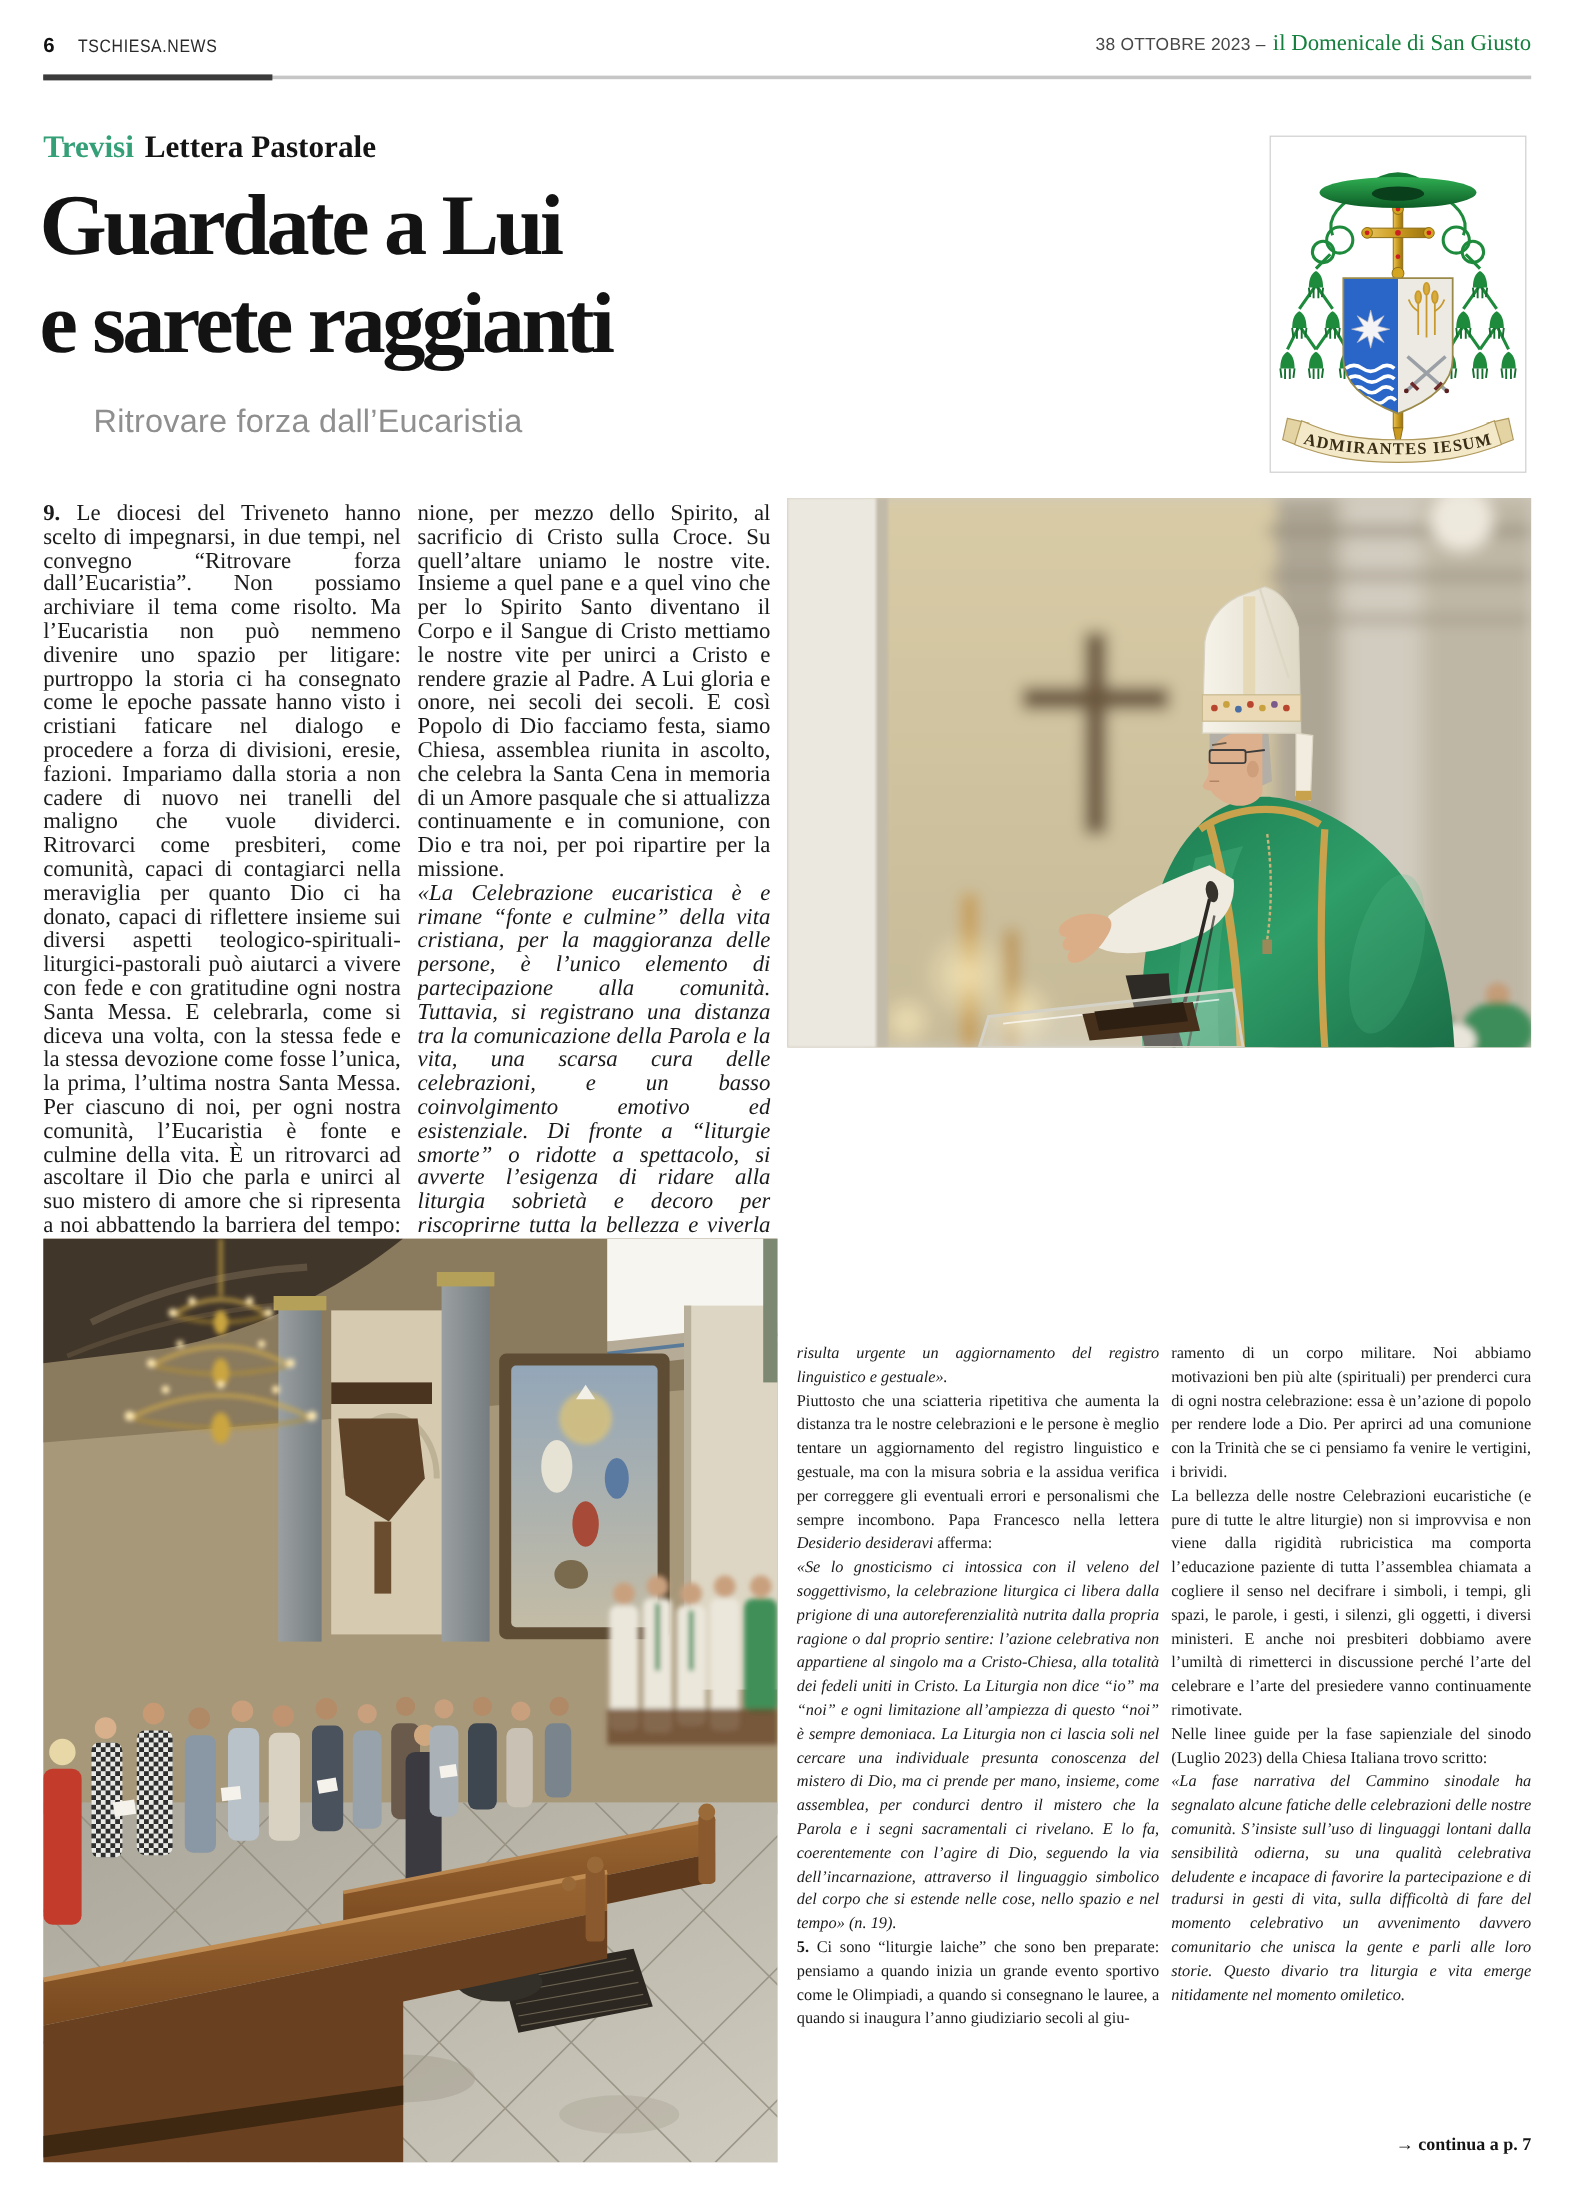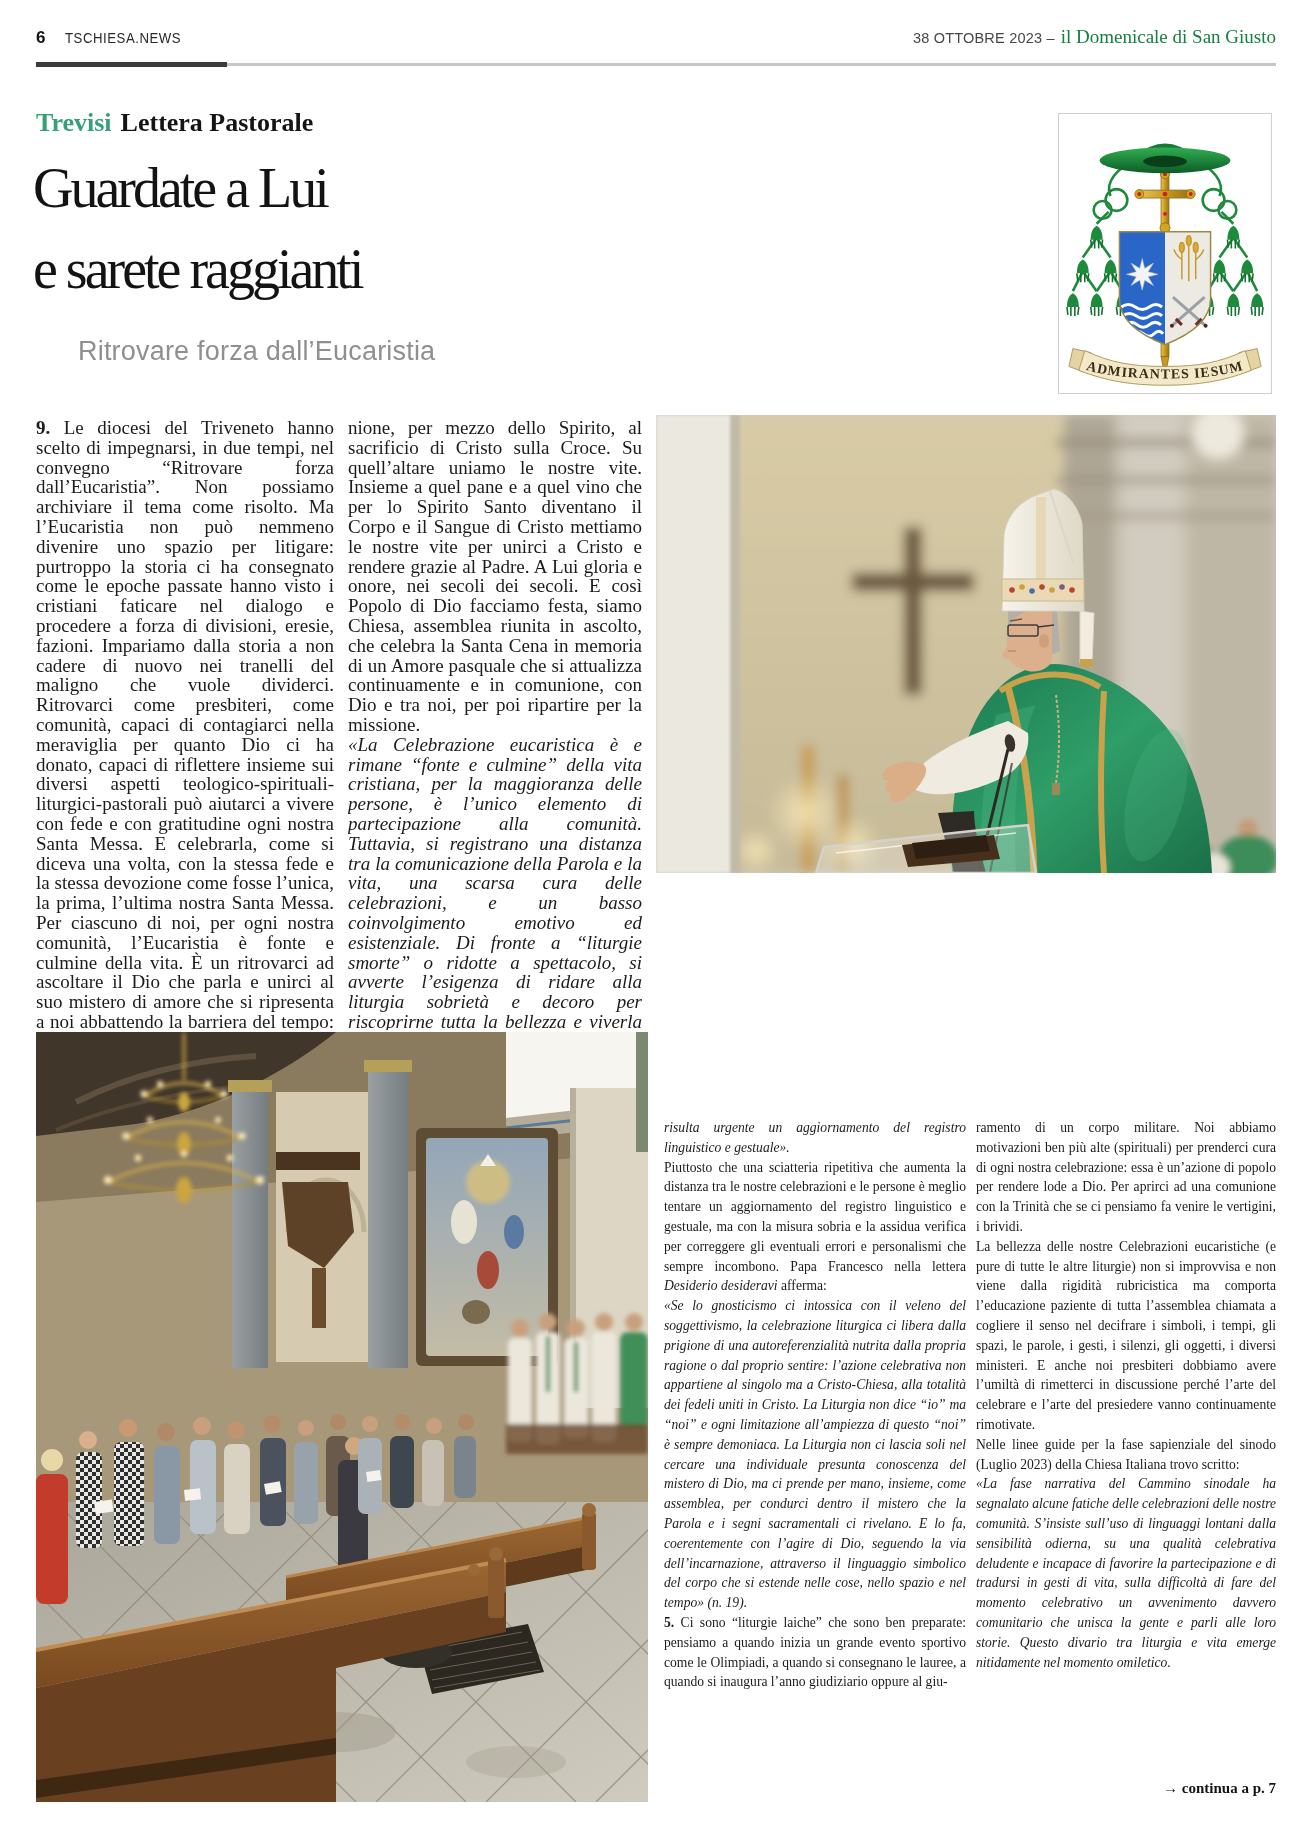--- a/index.html
+++ b/index.html
@@ -12,21 +12,21 @@
   .mast-right{display:flex;align-items:baseline;gap:6px;}
   .mast-date{font:14.5px "Liberation Sans",sans-serif;color:#474747;letter-spacing:.2px;}
   .mast-pub{font:19px "Liberation Serif",serif;color:#15803d;}
   .rule-light{background:#c6c6c6;}
   .rule-dark{background:#3b3b3b;}
 
   
   .kicker{font:bold 26px "Liberation Serif",serif;}
   .kicker .k-hl{color:#35a077;margin-right:9px;}
   .kicker .k-rest{color:#141414;}
-  .headline{font-family:"Liberation Serif",serif;font-weight:400;font-size:56px;line-height:81px;letter-spacing:-3px;color:#131313;}
+  .headline{font-family:"Liberation Serif",serif;font-weight:700;font-size:72px;line-height:81px;letter-spacing:-3px;color:#131313;}
   .subtitle{font:27px "Liberation Sans",sans-serif;color:#8f8f8f;letter-spacing:.2px;margin-left:42px;}
 
   
   .crest-box{border:1px solid #cfcfcf;background:#fff;overflow:hidden;}
 
   
   .bodycol{font-family:"Liberation Serif",serif;color:#1b1b1b;text-align:justify;overflow:hidden;}
   .fs-a{font-size:19px;line-height:19.8px;}
   .fs-b{font-size:13.6px;line-height:19.8px;}
   .bodycol p{margin:0;}
@@ -456,21 +456,21 @@
       <circle cx="438" cy="538" r="6" fill="#996a38"></circle>
         <circle cx="460" cy="522" r="7" fill="#996a38"></circle>
     </g>
   </svg>
 </div>
 
 <div class="abs bodycol fs-b" style="left:664px;top:1118px;width:302px;height:690px;">
   <p class="quote">risulta urgente un aggiornamento del registro linguistico e gestuale».</p>
   <p><span>Piuttosto che una sciatteria ripetitiva che aumenta la distanza tra le nostre celebrazioni e le persone è meglio tentare un aggiornamento del registro linguistico e gestuale, ma con la misura sobria e la assidua verifica per correggere gli eventuali errori e personalismi che sempre incombono. Papa Francesco nella lettera </span><span class="quote">Desiderio desideravi</span><span> afferma:</span></p>
   <p class="quote">«Se lo gnosticismo ci intossica con il veleno del soggettivismo, la celebrazione liturgica ci libera dalla prigione di una autoreferenzialità nutrita dalla propria ragione o dal proprio sentire: l’azione celebrativa non appartiene al singolo ma a Cristo-Chiesa, alla totalità dei fedeli uniti in Cristo. La Liturgia non dice “io” ma “noi” e ogni limitazione all’ampiezza di questo “noi” è sempre demoniaca. La Liturgia non ci lascia soli nel cercare una individuale presunta conoscenza del mistero di Dio, ma ci prende per mano, insieme, come assemblea, per condurci dentro il mistero che la Parola e i segni sacramentali ci rivelano. E lo fa, coerentemente con l’agire di Dio, seguendo la via dell’incarnazione, attraverso il linguaggio simbolico del corpo che si estende nelle cose, nello spazio e nel tempo» (n. 19).</p>
-  <p class="gap-top"><span class="lead">5.</span><span> Ci sono “liturgie laiche” che sono ben preparate: pensiamo a quando inizia un grande evento sportivo come le Olimpiadi, a quando si consegnano le lauree, a quando si inaugura l’anno giudiziario oppure al giu-</span></p>
+  <p class="gap-top"><span class="lead">5.</span><span> Ci sono “liturgie laiche” che sono ben preparate: pensiamo a quando inizia un grande evento sportivo come le Olimpiadi, a quando si consegnano le lauree, a quando si inaugura l’anno giudiziario secoli al giu-</span></p>
 </div>
 
 <div class="abs bodycol fs-b" style="left:976px;top:1118px;width:300px;height:660px;">
   <p>ramento di un corpo militare. Noi abbiamo motivazioni ben più alte (spirituali) per prenderci cura di ogni nostra celebrazione: essa è un’azione di popolo per rendere lode a Dio. Per aprirci ad una comunione con la Trinità che se ci pensiamo fa venire le vertigini, i brividi.</p>
   <p>La bellezza delle nostre Celebrazioni eucaristiche (e pure di tutte le altre liturgie) non si improvvisa e non viene dalla rigidità rubricistica ma comporta l’educazione paziente di tutta l’assemblea chiamata a cogliere il senso nel decifrare i simboli, i tempi, gli spazi, le parole, i gesti, i silenzi, gli oggetti, i diversi ministeri. E anche noi presbiteri dobbiamo avere l’umiltà di rimetterci in discussione perché l’arte del celebrare e l’arte del presiedere vanno continuamente rimotivate.</p>
   <p>Nelle linee guide per la fase sapienziale del sinodo (Luglio 2023) della Chiesa Italiana trovo scritto:</p>
   <p class="quote">«La fase narrativa del Cammino sinodale ha segnalato alcune fatiche delle celebrazioni delle nostre comunità. S’insiste sull’uso di linguaggi lontani dalla sensibilità odierna, su una qualità celebrativa deludente e incapace di favorire la partecipazione e di tradursi in gesti di vita, sulla difficoltà di fare del momento celebrativo un avvenimento davvero comunitario che unisca la gente e parli alle loro storie. Questo divario tra liturgia e vita emerge nitidamente nel momento omiletico.</p>
 </div>
 
 <div class="abs continua" style="left:976px;top:1780px;width:300px;">→ continua a p. 7</div>

